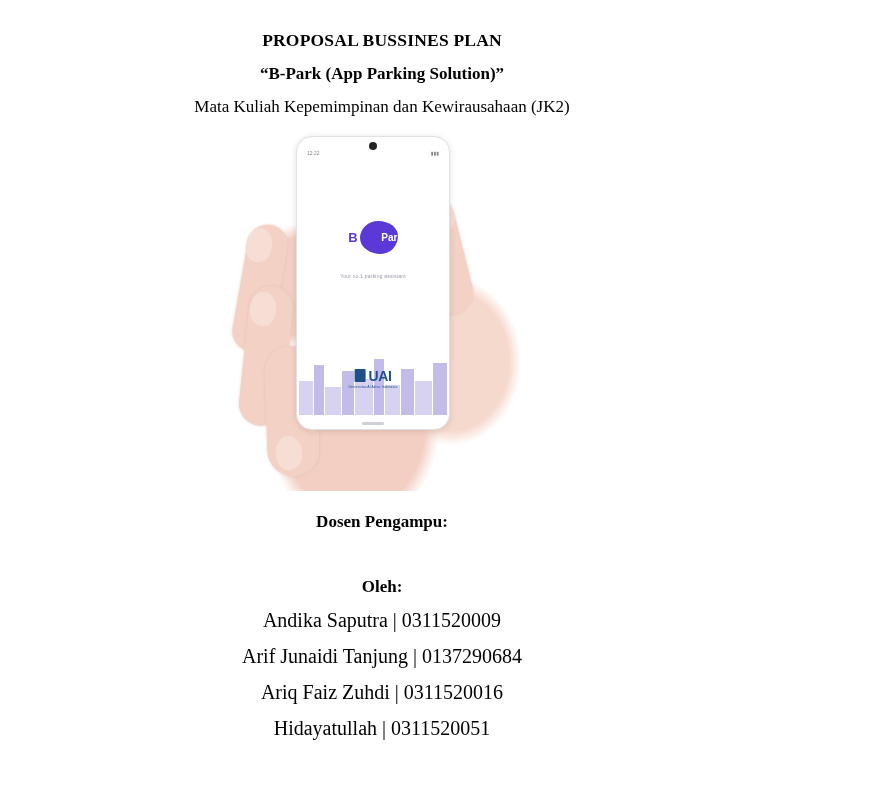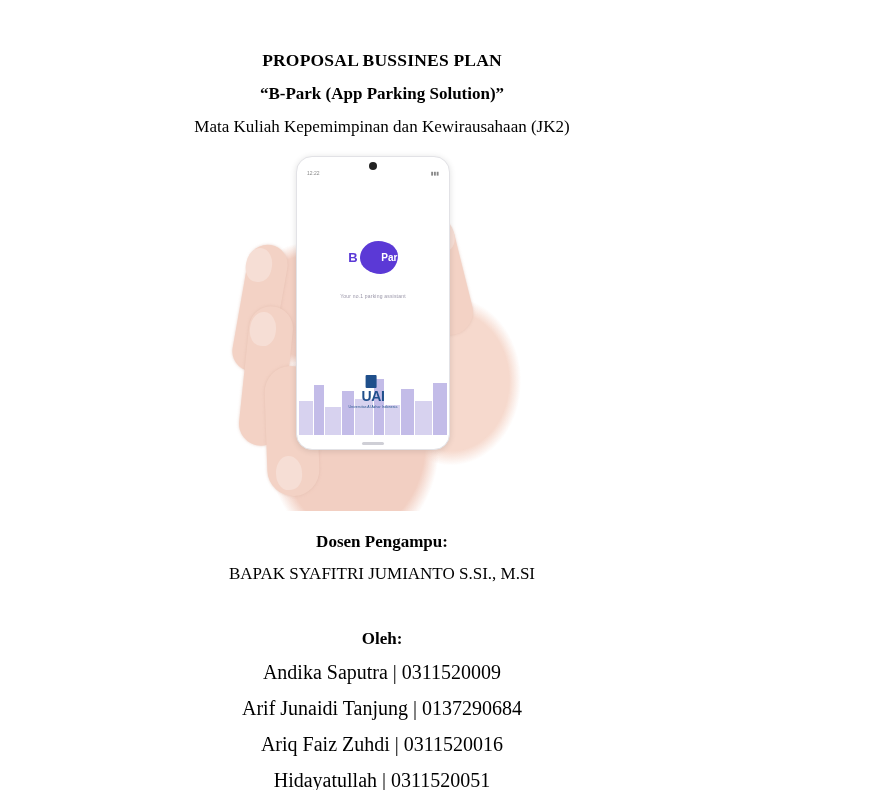--- a/index.html
+++ b/index.html
@@ -12,21 +12,21 @@
     background: #ffffff;
     font-family: "Liberation Serif", serif;
     color: #000000;
     overflow: hidden;
   }
   .page {
     position: relative;
     width: 764px;
     height: 790px;
     box-sizing: border-box;
-    padding-top: 52px;
+    padding-top: 32px;
   }
   .line {
     text-align: center;
     line-height: 1.0;
     font-size: 17px;
   }
   .title-main {
     font-weight: bold;
     font-size: 17.5px;
     letter-spacing: 0.2px;
@@ -177,22 +177,21 @@
   .uai {
     position: absolute;
     left: 50%;
     bottom: 26px;
     transform: translateX(-50%);
     text-align: center;
   }
   .uai-row {
     display: flex;
     align-items: center;
-    justify-content: flex-end;
-    flex-direction: column;
+    justify-content: center;
   }
   .uai-mark {
     width: 11px; height: 13px;
     background: #1f4f8b;
     margin-right: 3px;
     border-radius: 1px;
   }
   .uai-text {
     font-family: "Liberation Sans", sans-serif;
     font-size: 14px;
@@ -297,21 +296,20 @@
           </div>
           <div class="uai-sub">Universitas Al Azhar Indonesia</div>
         </div>
       </div>
       <div class="home-bar"></div>
     </div>
   </div>
 
   <div class="bottom">
     <div class="line dosen-label">Dosen Pengampu:</div>
-    <div class="line dosen-name">BAPAK SYAFITRI JUMIANTO S.SI., M.SI</div>
 
     <div class="line oleh-label">Oleh:</div>
     <div class="line member">Andika Saputra | 0311520009</div>
     <div class="line member">Arif Junaidi Tanjung | 0137290684</div>
     <div class="line member">Ariq Faiz Zuhdi | 0311520016</div>
     <div class="line member">Hidayatullah | 0311520051</div>
   </div>
 
 </div>
 

